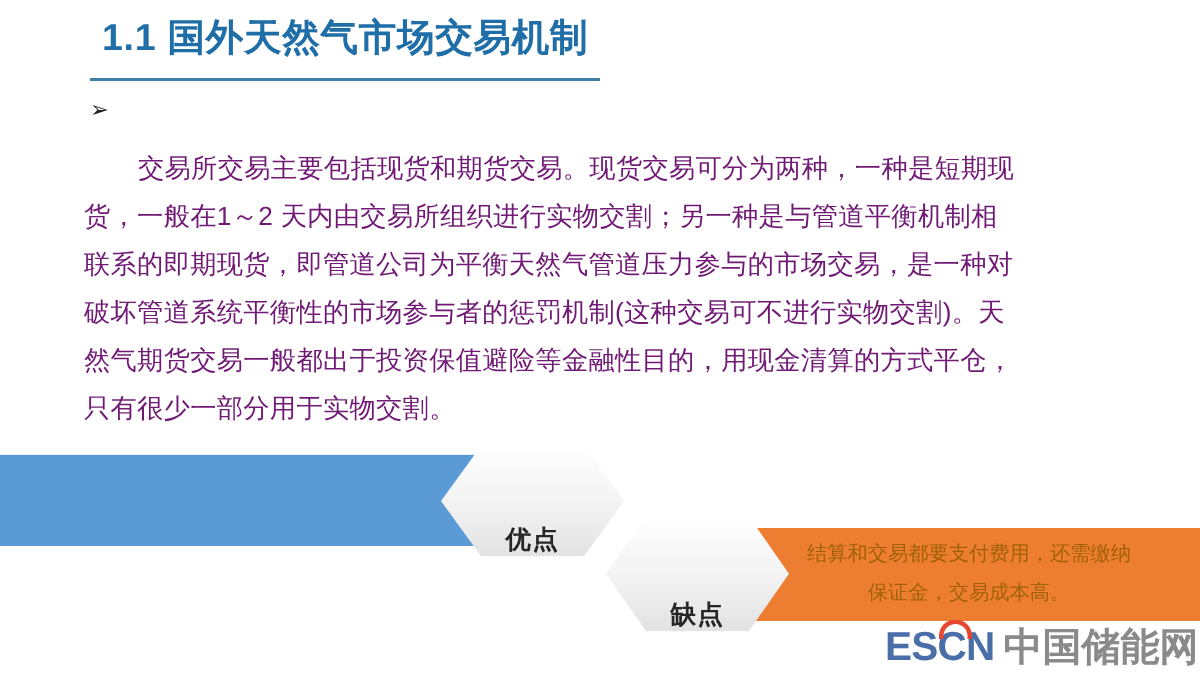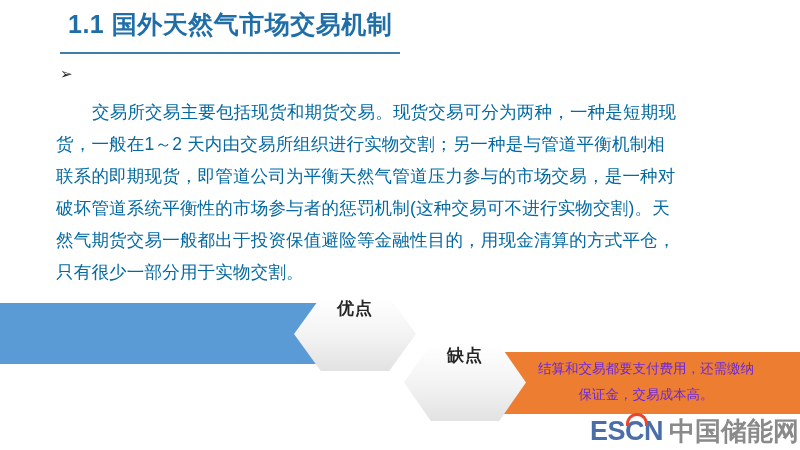--- a/index.html
+++ b/index.html
@@ -64,21 +64,21 @@
   }
   .para {
     position: absolute;
     left: 56px;
     top: 96px;
     width: 700px;
   }
   .para-line {
     font-size: 17.5px;
     line-height: 32px;
-    color: #0369a1;
+    color: #701a75;
     letter-spacing: 0.2px;
     white-space: nowrap;
   }
   .para-line.indent {
     text-indent: 36px;
   }
 
   
   .adv-banner {
     position: absolute;
@@ -99,21 +99,21 @@
     font-size: 13.5px;
     line-height: 26px;
     text-align: left;
   }
   .hex {
     position: absolute;
     background: linear-gradient(180deg, #ffffff 0%, #f2f2f2 55%, #e2e2e2 100%);
     -webkit-clip-path: polygon(22% 0, 78% 0, 100% 50%, 78% 100%, 22% 100%, 0 50%);
     clip-path: polygon(22% 0, 78% 0, 100% 50%, 78% 100%, 22% 100%, 0 50%);
     display: flex;
-    align-items: flex-start;
+    align-items: flex-end;
     justify-content: center;
   }
   .hex-label {
     font-size: 17px;
     font-weight: bold;
     color: #262626;
     letter-spacing: 1px;
   }
   .adv-hex {
     left: 294px;
@@ -131,21 +131,21 @@
     height: 62px;
     background: #ed7d31;
     -webkit-clip-path: polygon(0 0, 100% 0, 100% 100%, 0 100%, 34px 50%);
     clip-path: polygon(0 0, 100% 0, 100% 100%, 0 100%, 34px 50%);
   }
   .dis-text {
     position: absolute;
     left: 500px;
     top: 356px;
     width: 292px;
-    color: #6d28d9;
+    color: #a16207;
     font-size: 13.5px;
     line-height: 26px;
     text-align: center;
   }
   .dis-hex {
     left: 404px;
     top: 344px;
     width: 122px;
     height: 77px;
   }

